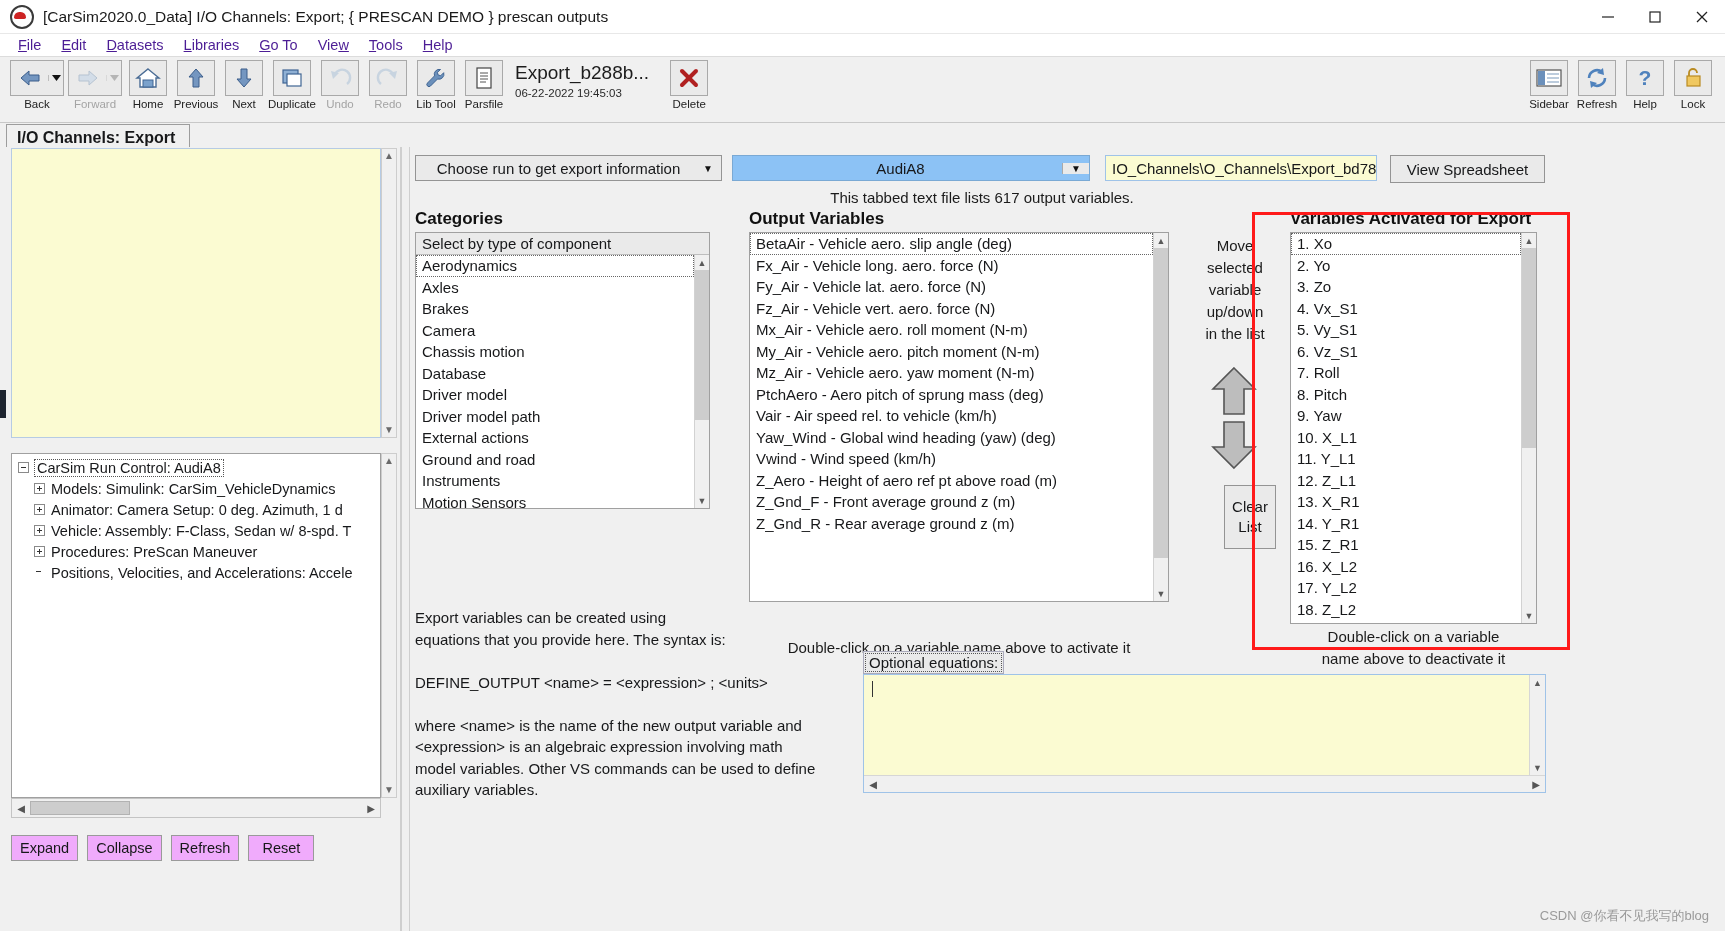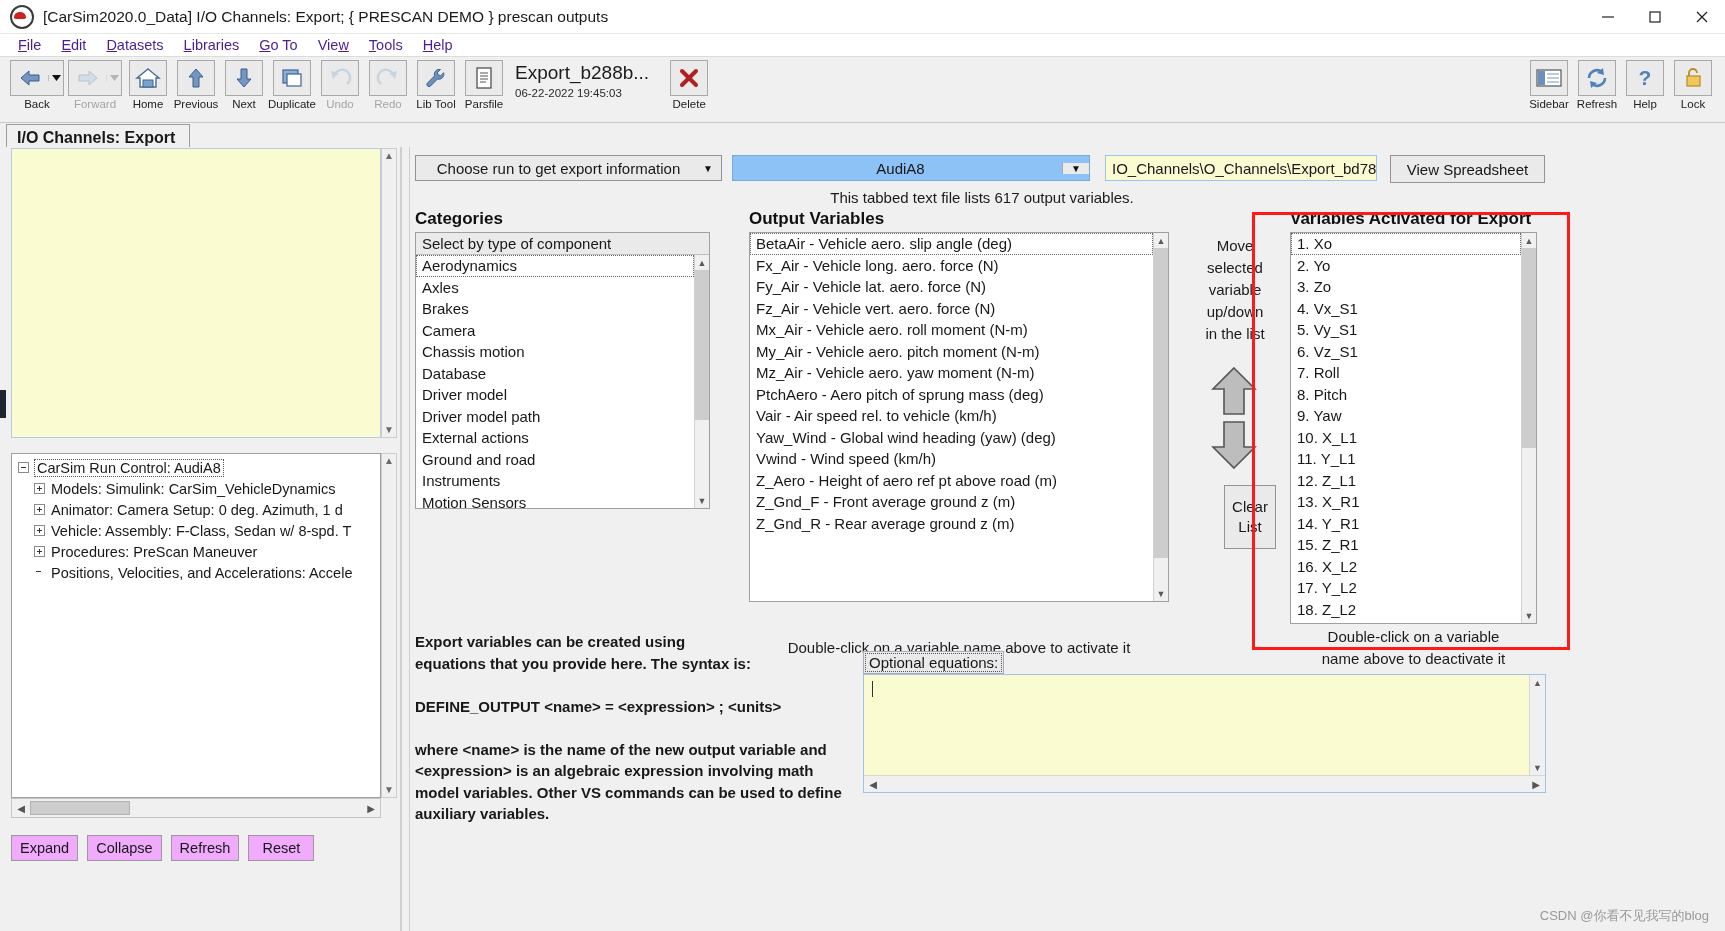--- a/index.html
+++ b/index.html
@@ -570,21 +570,21 @@
         <div class="vs-arw">▲</div>
         <div class="vs-track">
           <div class="vs-thumb" style="top:0;height:200px;"></div>
         </div>
         <div class="vs-arw">▼</div>
       </div>
     </div>
     <div class="note-line" style="left:888px;top:481px;width:247px;text-align:center;">Double-click on a variable</div>
     <div class="note-line" style="left:888px;top:503px;width:247px;text-align:center;">name above to deactivate it</div>
 
-    <div class="desc" style="left:13px;top:484px;width:440px;font-weight:bold;">Export variables can be created using
+    <div class="desc" style="left:13px;top:460px;width:440px;">Export variables can be created using
 equations that you provide here. The syntax is:
 
 DEFINE_OUTPUT &lt;name&gt; = &lt;expression&gt; ; &lt;units&gt;
 
 where &lt;name&gt; is the name of the new output variable and
 &lt;expression&gt; is an algebraic expression involving math
 model variables. Other VS commands can be used to define
 auxiliary variables.</div>
 
     <div class="eq-label" style="left:461px;top:504px;">Optional equations:</div>

